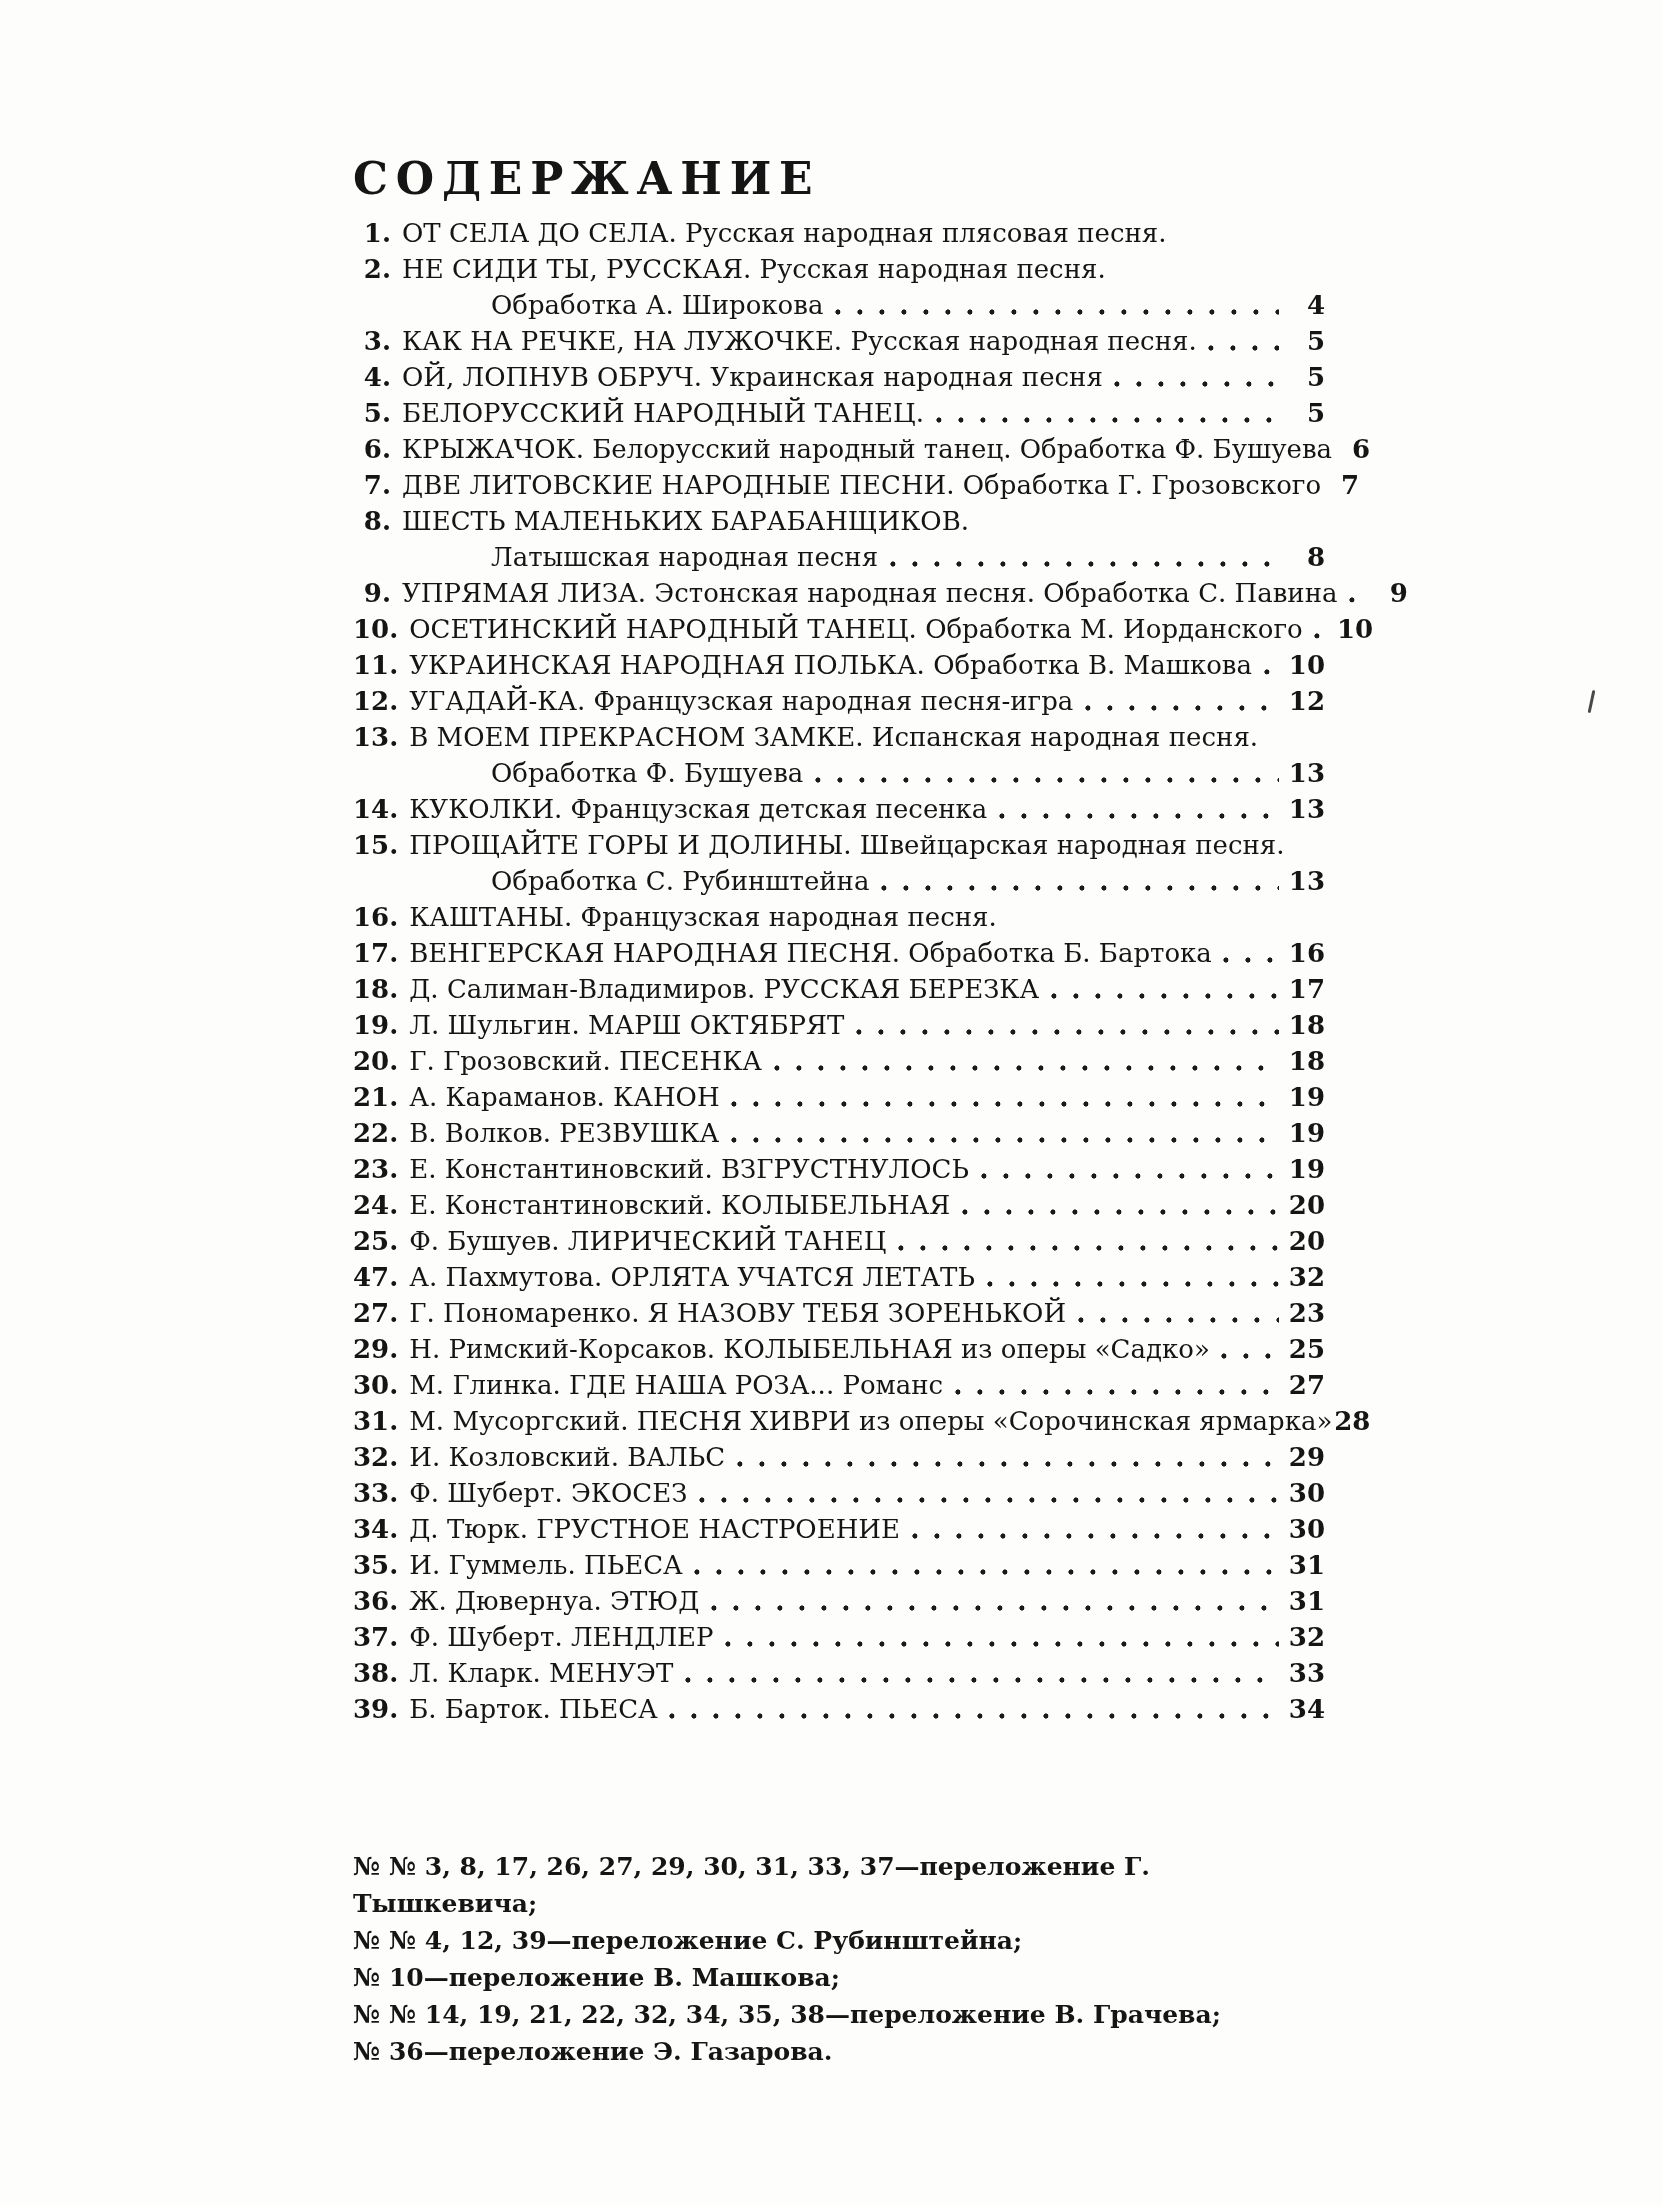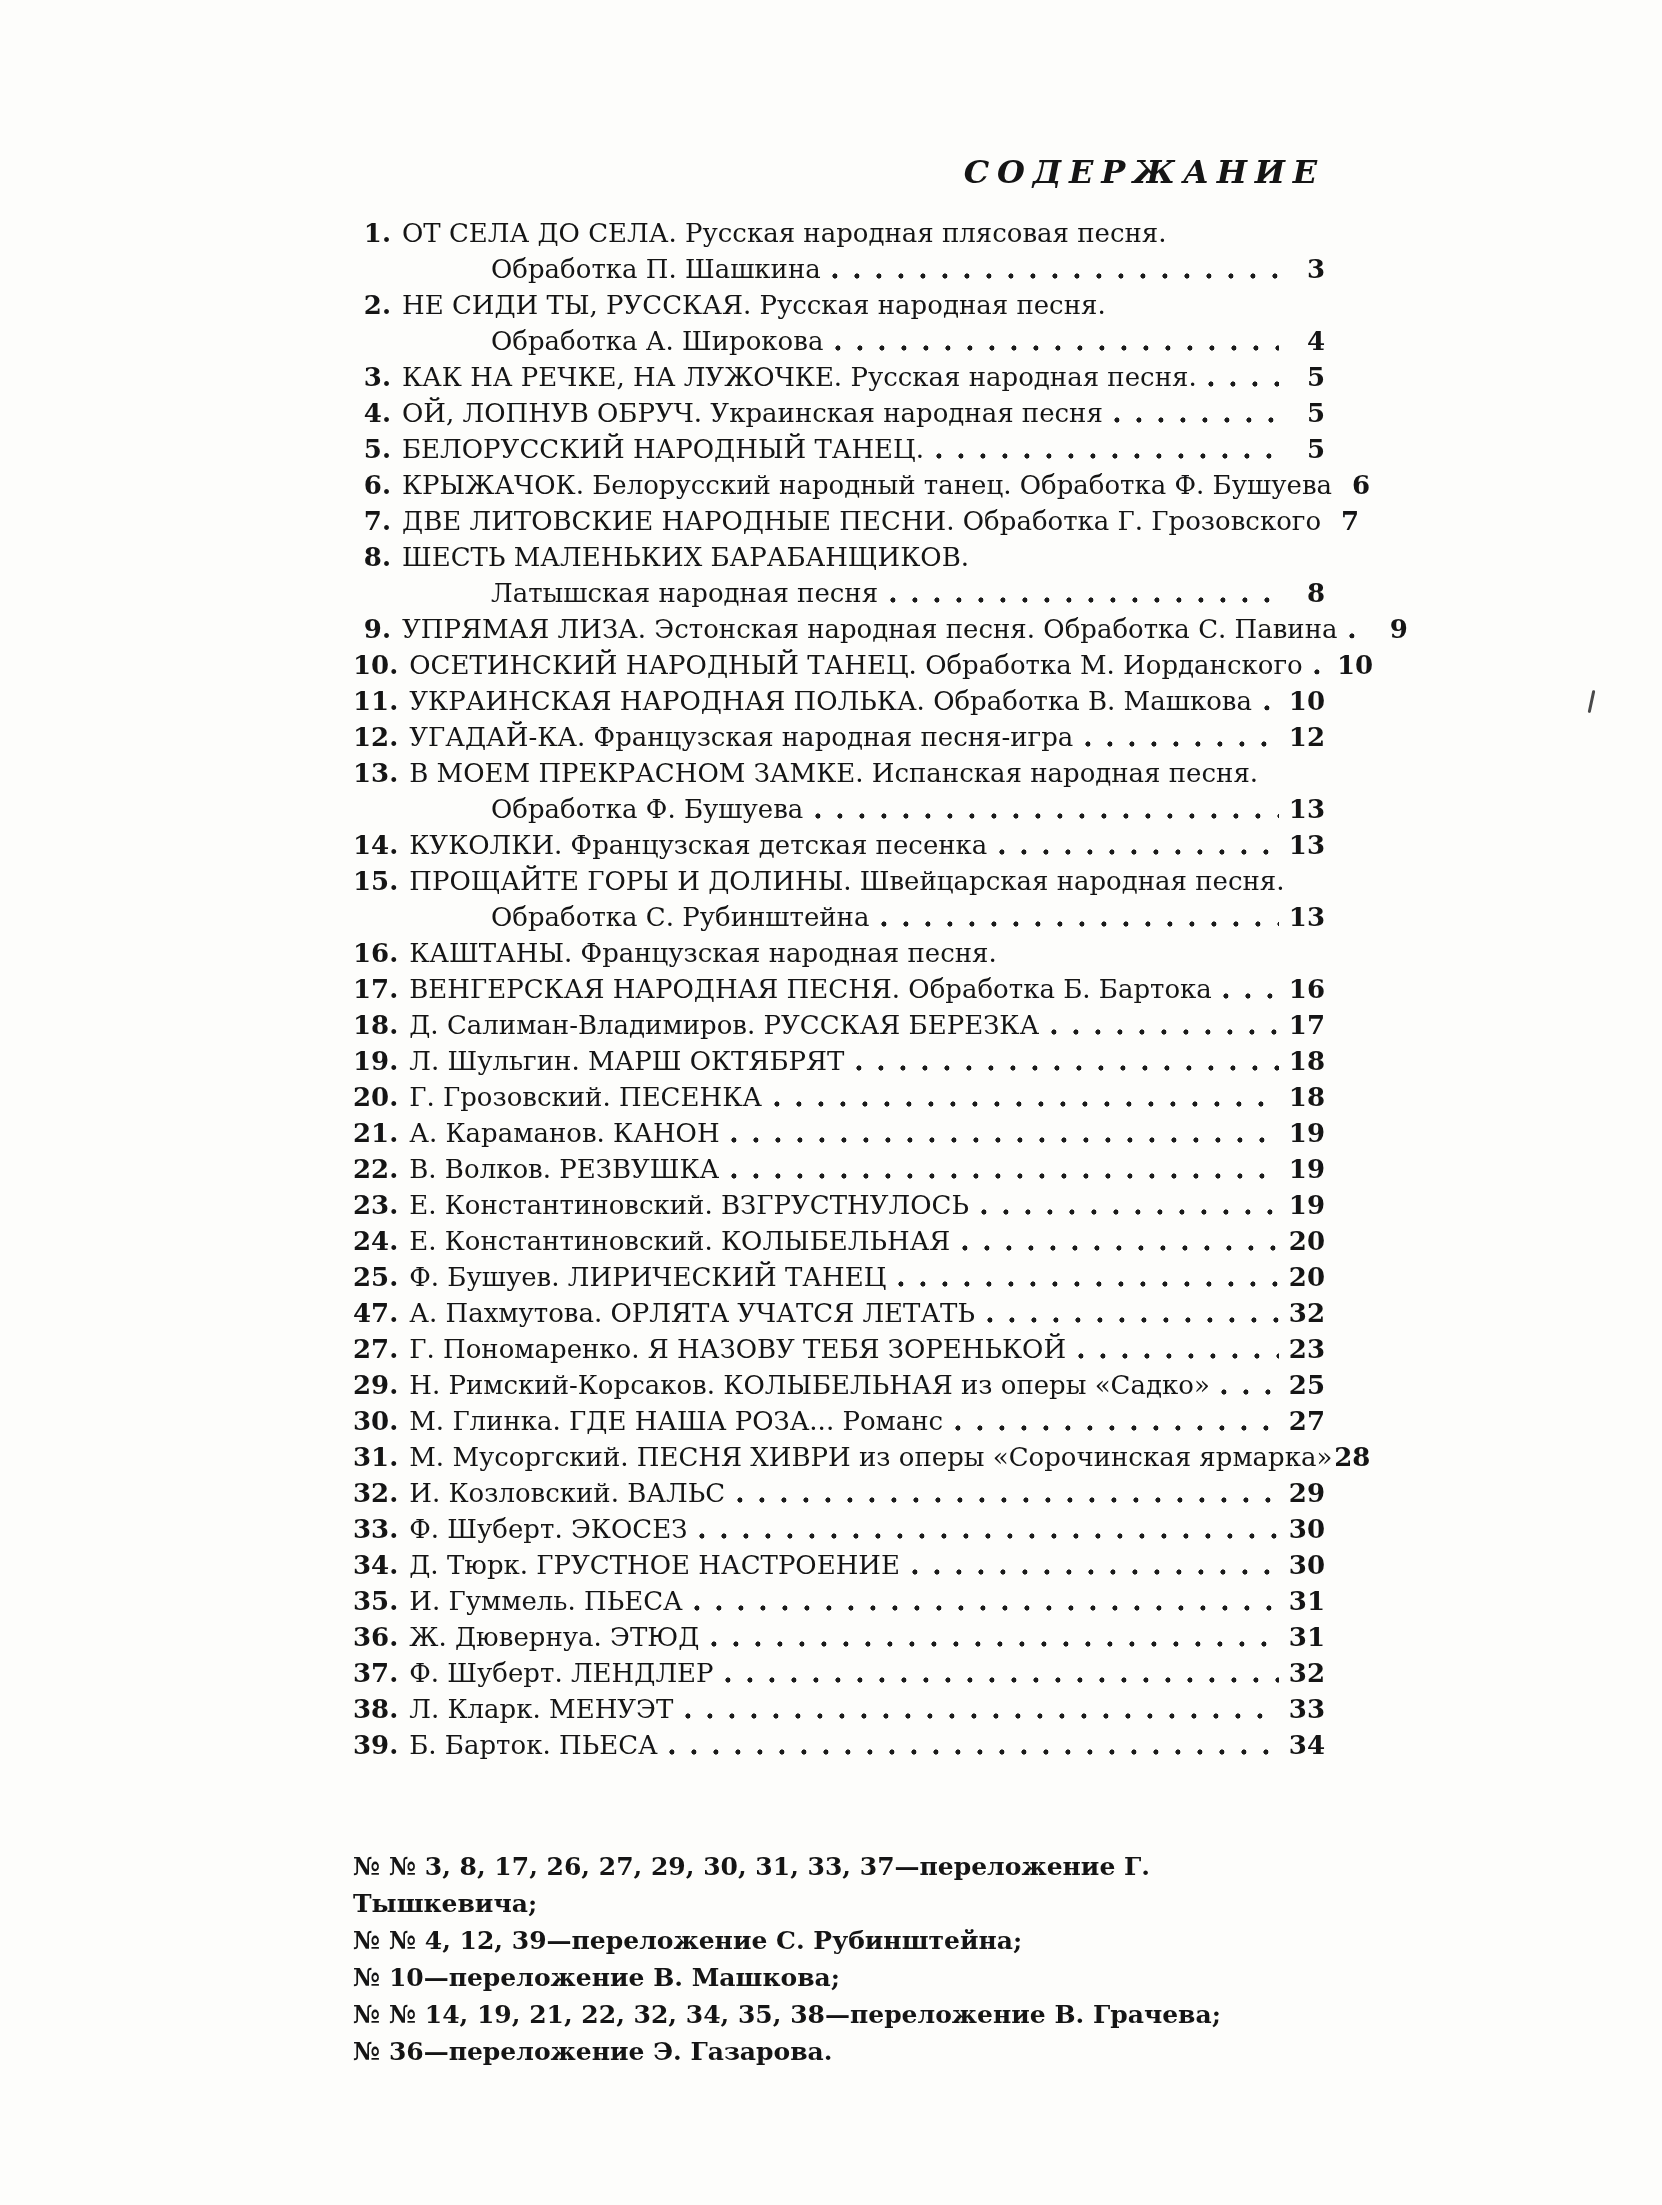--- a/index.html
+++ b/index.html
@@ -6,24 +6,23 @@
   body{
     width:1663px;height:2205px;
     background:#fdfdfb;
     font-family:"DejaVu Serif","Liberation Serif",serif;
     color:#151515;
     position:relative;
     overflow:hidden;
   }
   .page-title{
     position:absolute;top:153px;left:353px;width:972px;
-    text-align:right;
-    font-size:32px;font-weight:700;letter-spacing:7.8px;
+    text-align:left;
+    font-size:44px;font-weight:700;letter-spacing:7.8px;
     white-space:nowrap;
-    font-style:italic;
   }
   .toc{
     position:absolute;left:353px;top:215px;width:972px;
   }
   .row{
     display:flex;align-items:baseline;
     height:36px;line-height:36px;
     font-size:26px;white-space:nowrap;
   }
   .num{flex:0 0 38px;text-align:right;margin-right:11px;font-weight:700;}
@@ -53,27 +52,20 @@
 <body>
 
 <div class="page-title">СОДЕРЖАНИЕ</div>
 
 <div class="toc">
     <div>
       <div class="row">
         <span class="num">1.</span>
         <span><span class="seg b">ОТ СЕЛА ДО СЕЛА.</span><span class="seg"> Русская народная  плясовая песня.</span></span>
       </div>
-      <div class="row">
-        <span class="num"></span>
-        <span class="indent"></span>
-        <span><span class="seg">Обработка П. Шашкина</span></span>
-        <span class="dots"></span>
-        <span class="pagenum">3</span>
-      </div>
     </div>
     <div>
       <div class="row">
         <span class="num">2.</span>
         <span><span class="seg b">НЕ СИДИ ТЫ, РУССКАЯ.</span><span class="seg"> Русская народная песня.</span></span>
       </div>
       <div class="row">
         <span class="num"></span>
         <span class="indent"></span>
         <span><span class="seg">Обработка А. Широкова</span></span>

